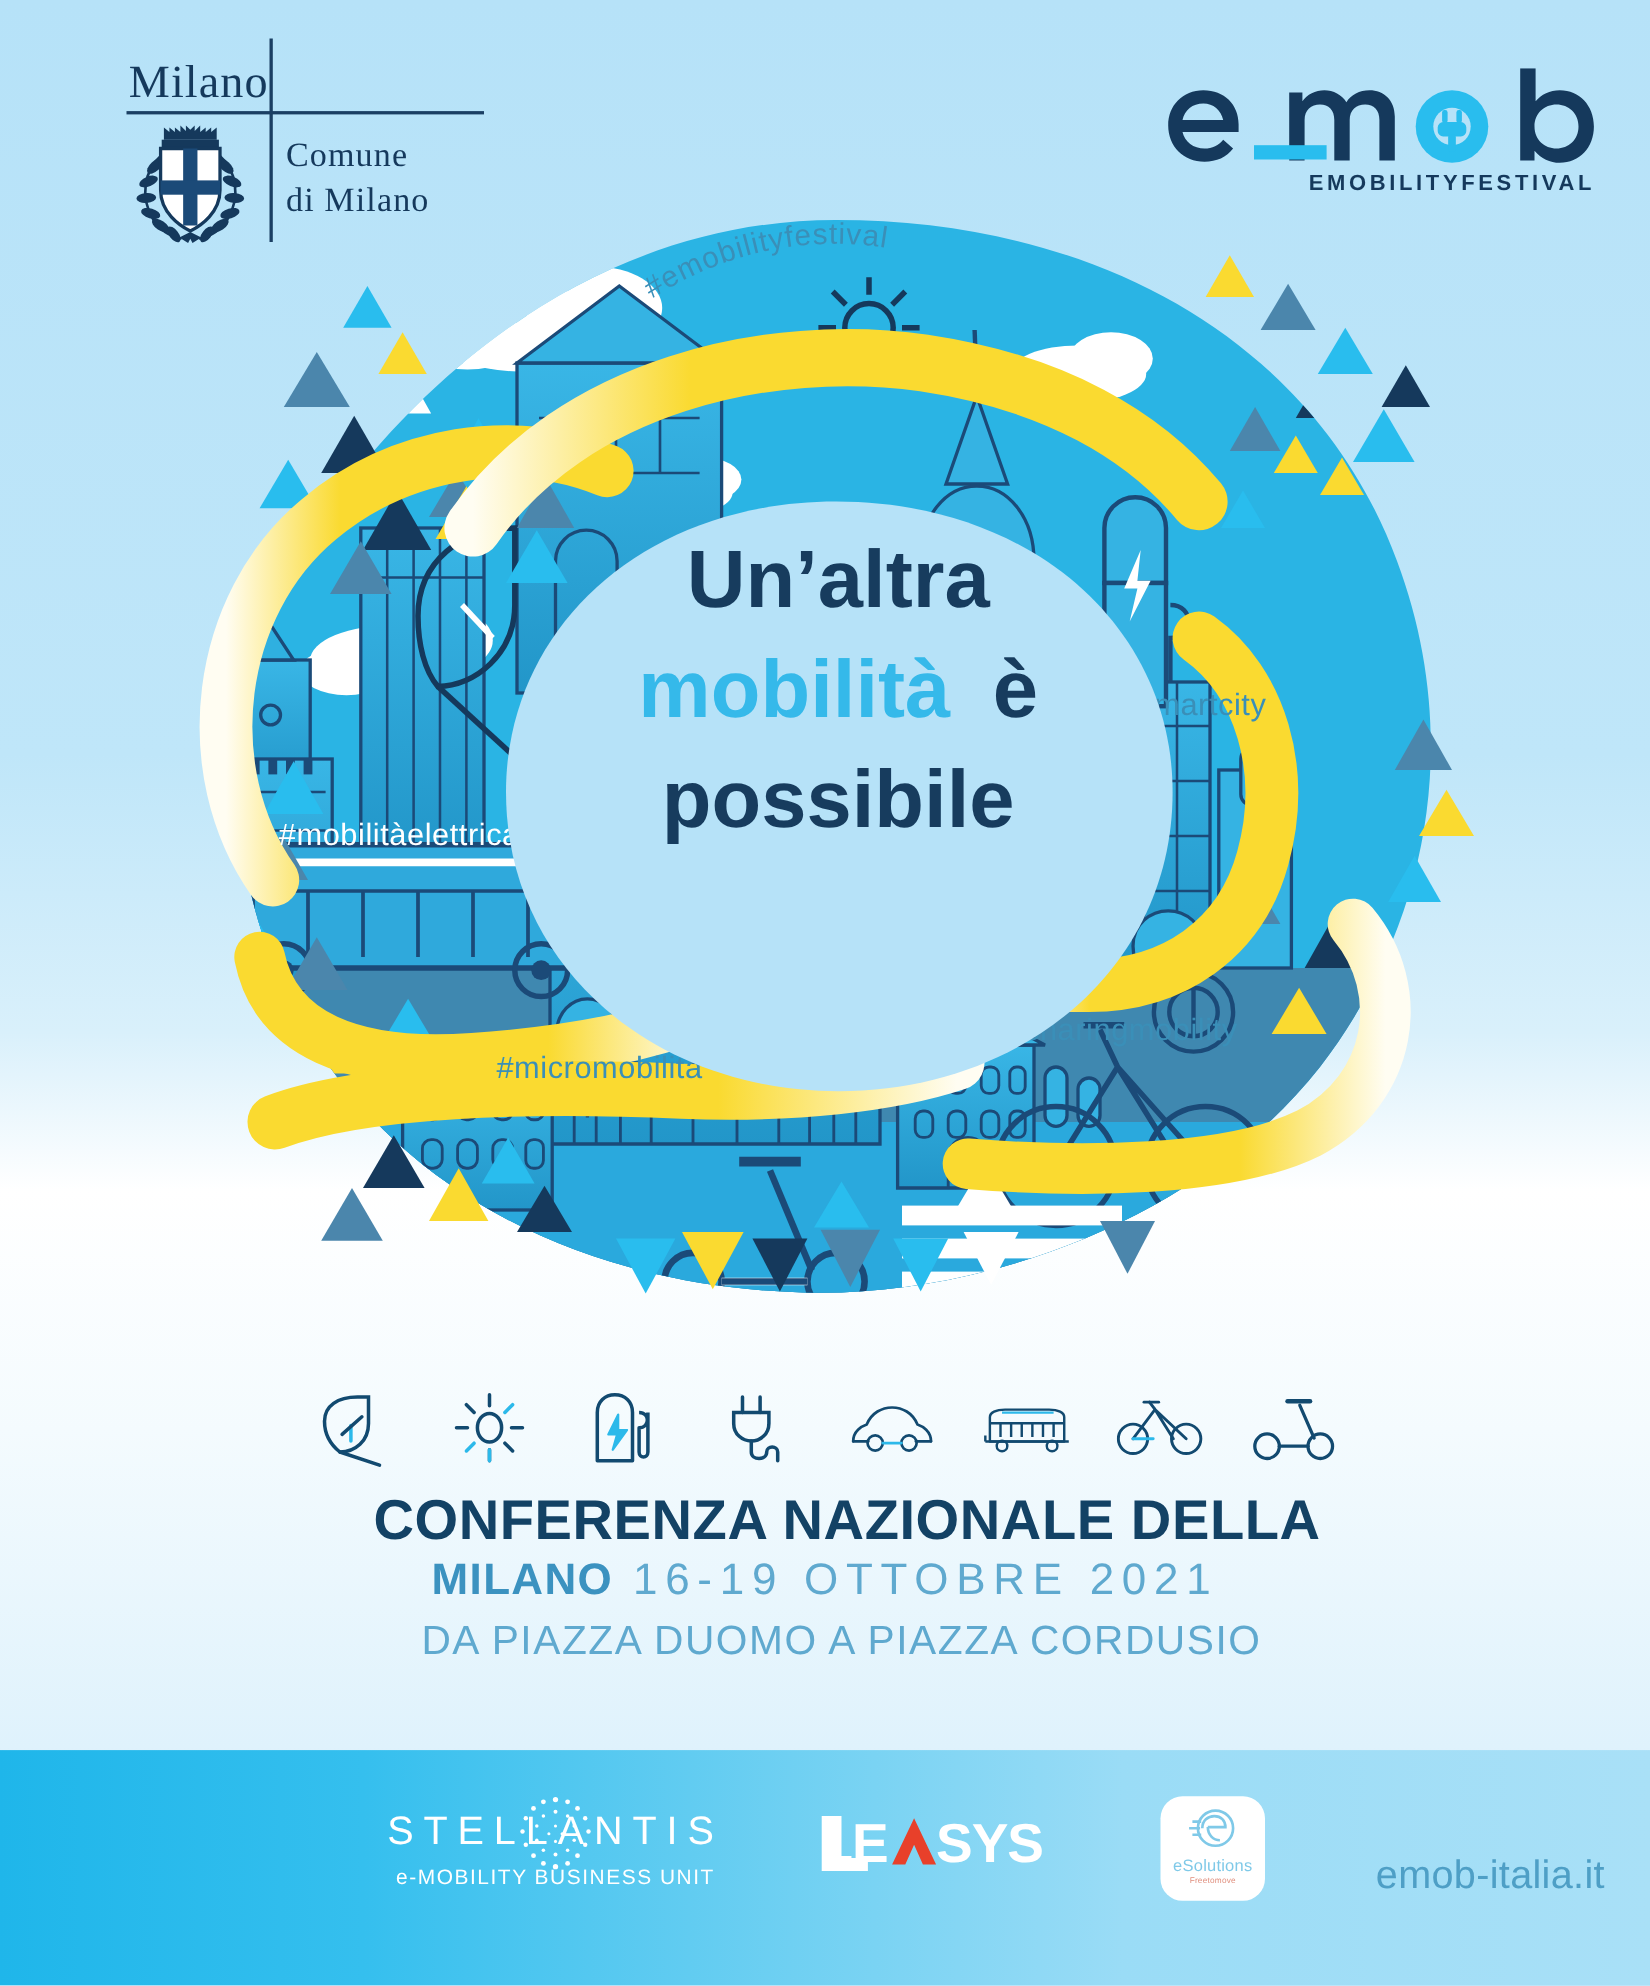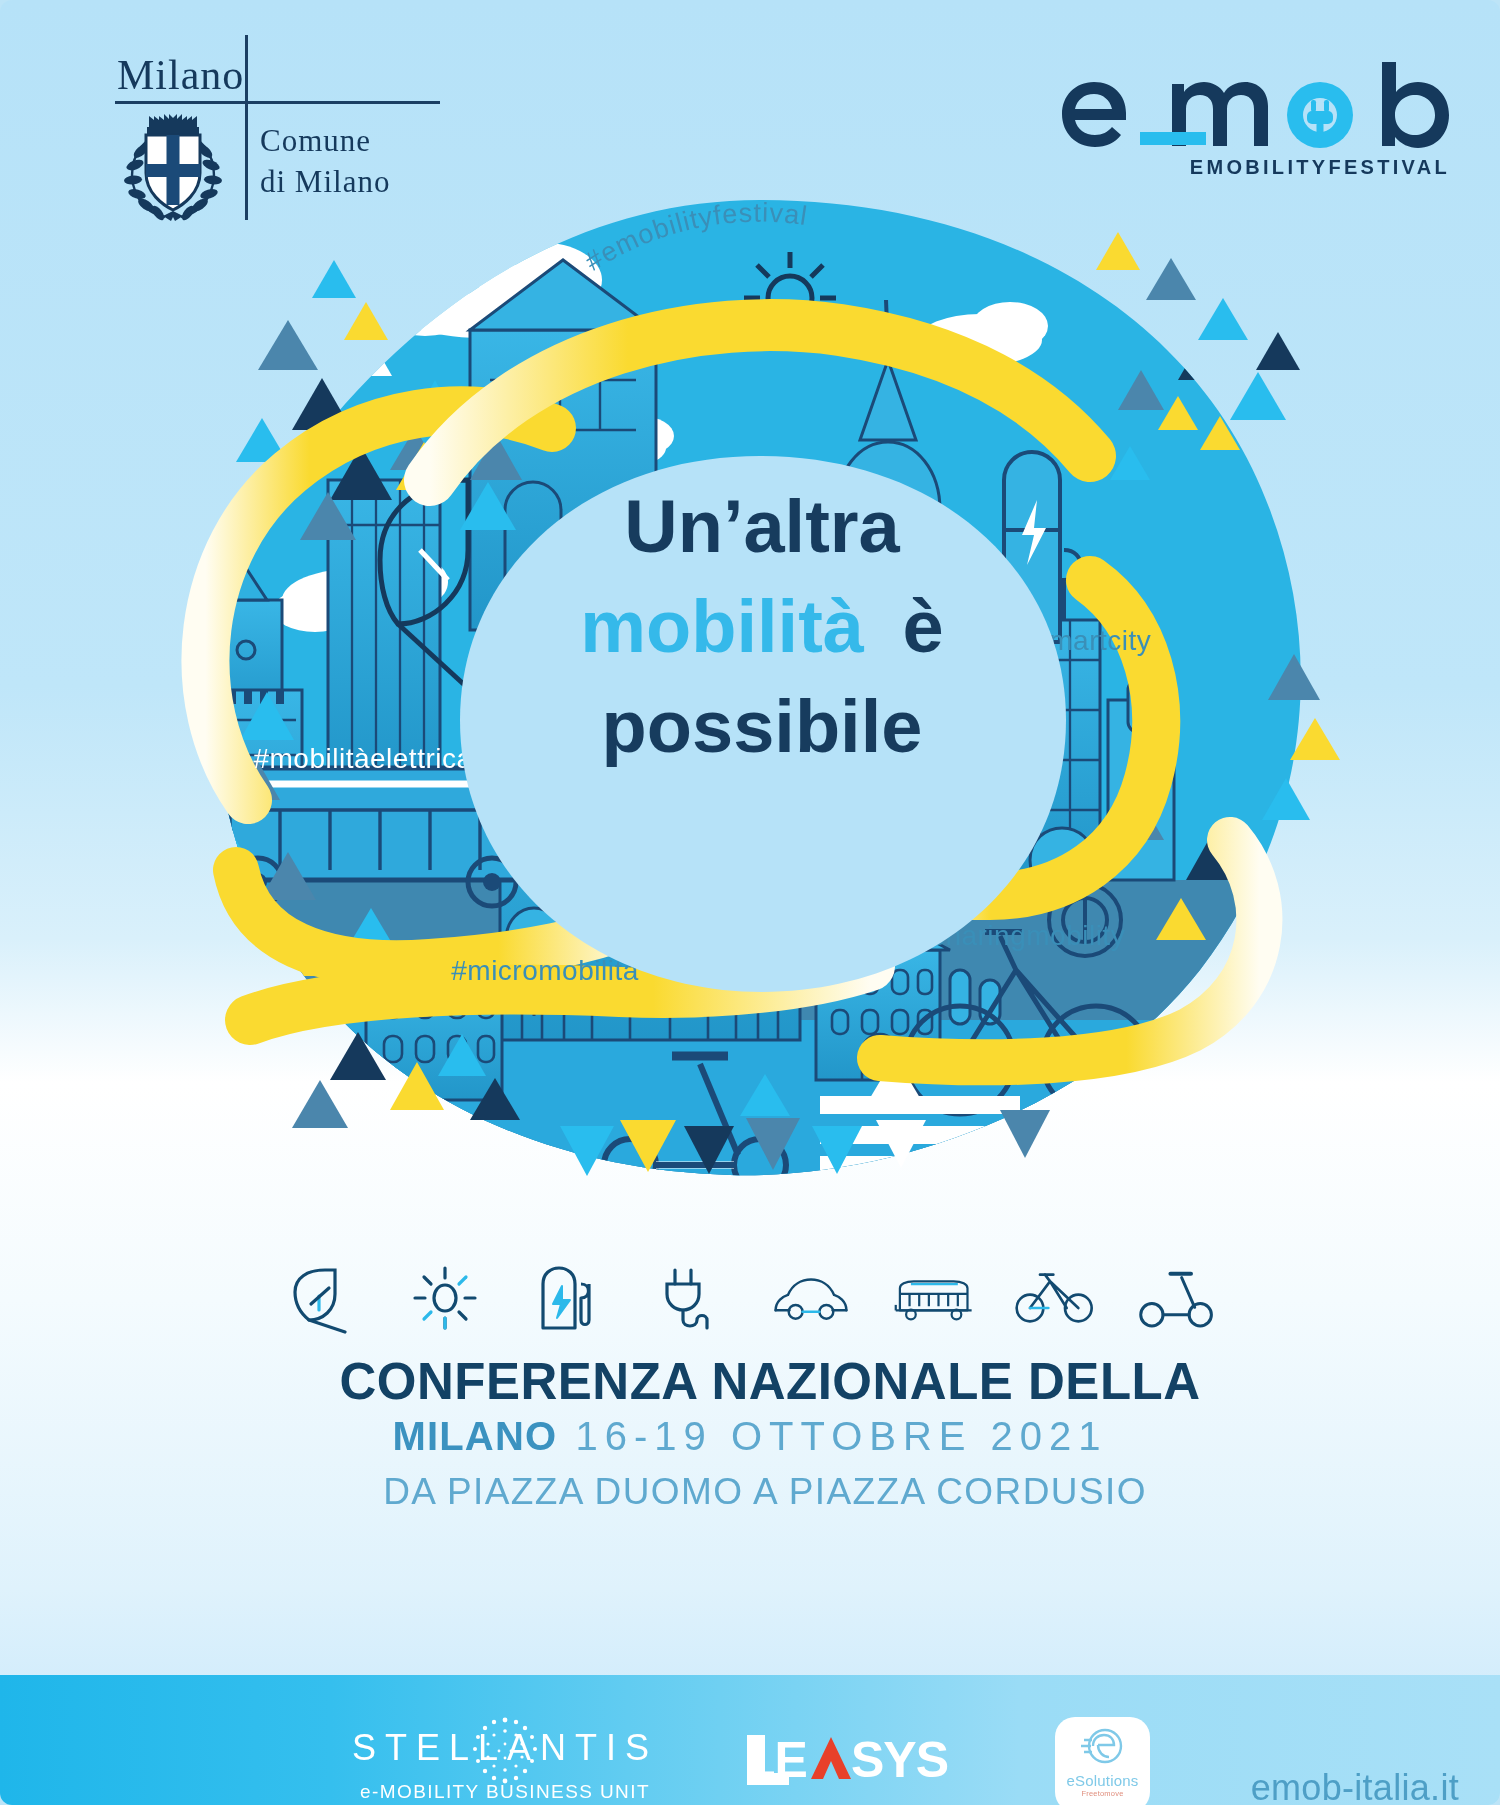--- a/index.html
+++ b/index.html
@@ -4,21 +4,20 @@
 <style>
   html,body{margin:0;padding:0;}
   body{
     width:1500px;height:1805px;overflow:hidden;
     font-family:"Liberation Sans", sans-serif;
     background:#bde4f7;
   }
   #poster{
     position:relative;width:1500px;height:1805px;overflow:hidden;
     background:linear-gradient(180deg,#b6e2f8 0%,#bfe6f9 38%,#d9f0fb 52%,#ffffff 60%,#f4fbfe 72%,#dff2fc 88%,#cdeafb 96%);
-    border-radius:12px;
   }
 
   
   #header{position:absolute;top:0;left:0;width:1500px;height:230px;}
   #comune{position:absolute;left:55px;top:35px;width:350px;height:185px;}
   #comune .vrule{position:absolute;left:190px;top:0;width:3px;height:185px;background:#1b3f63;}
   #comune .hrule{position:absolute;left:60px;top:66px;width:325px;height:3px;background:#1b3f63;}
   #comune .milano{
     position:absolute;left:62px;top:16px;
     font-family:"Liberation Serif", serif;font-size:42px;color:#15395c;letter-spacing:1px;
@@ -59,21 +58,21 @@
   .t-date{
     margin-top:5px;font-size:40px;color:#5fa9cf;letter-spacing:7px;white-space:nowrap;
   }
   .t-date b{font-weight:bold;color:#3b92c0;letter-spacing:1.2px;}
   .t-venue{
     margin-top:12px;font-size:37px;color:#5fa9cf;letter-spacing:1.4px;padding-left:30px;
   }
 
   
   #footer{
-    position:absolute;left:0;bottom:0;width:1500px;height:130px;
+    position:absolute;left:0;bottom:0;width:1500px;height:214px;
     background:linear-gradient(90deg,#1fb6ea 0%,#35bfee 22%,#6fd0f2 48%,#9adcf6 68%,#a9e0f7 100%);
   }
   #footer .stellantis{position:absolute;left:350px;top:44px;width:310px;height:92px;}
   #footer .st-name{
     position:absolute;left:0;top:8px;width:310px;text-align:center;
     font-size:36px;letter-spacing:9px;color:#ffffff;
   }
   #footer .st-sub{
     position:absolute;left:0;top:62px;width:310px;text-align:center;
     font-size:19px;letter-spacing:1.4px;color:#ffffff;

